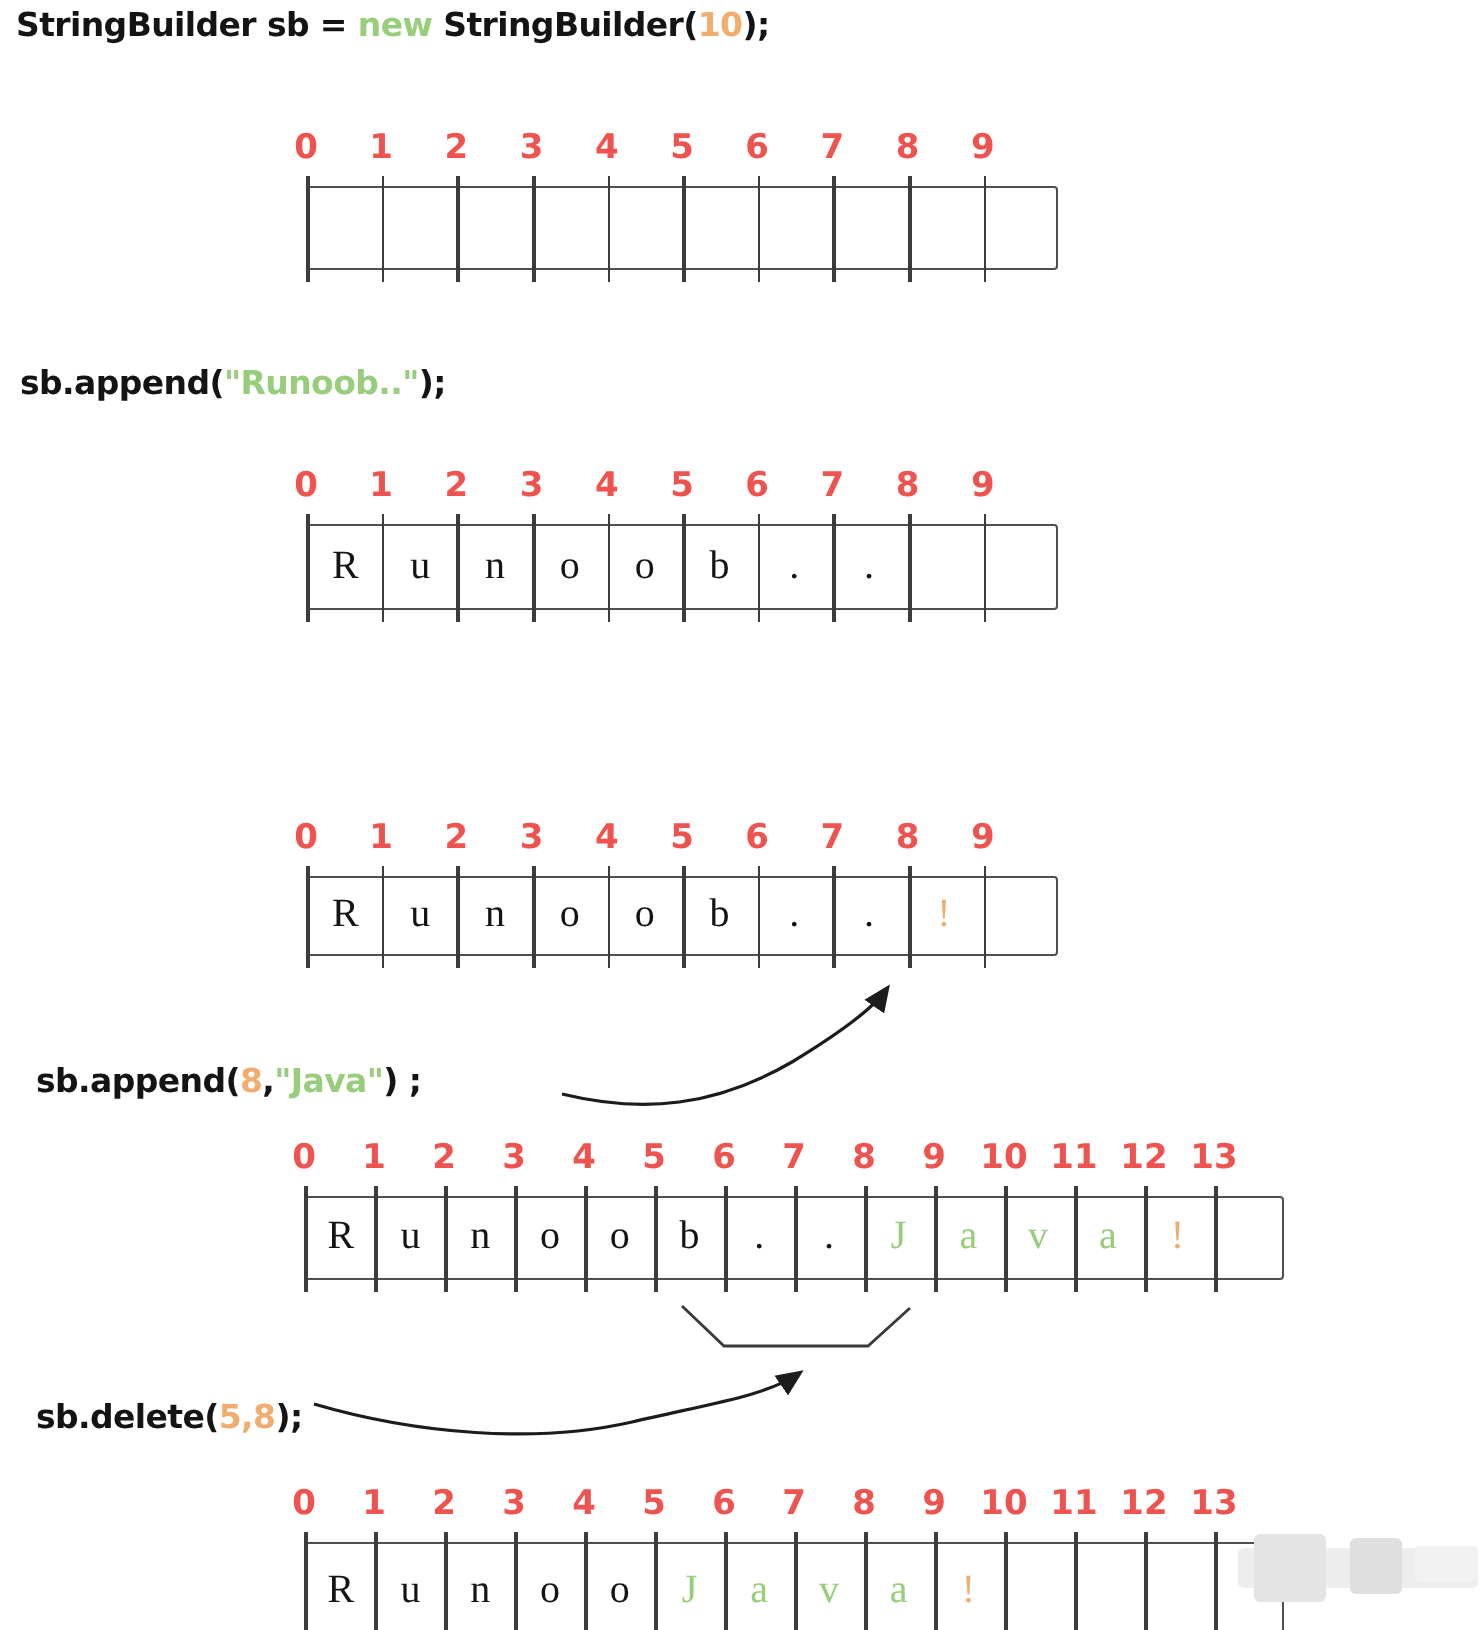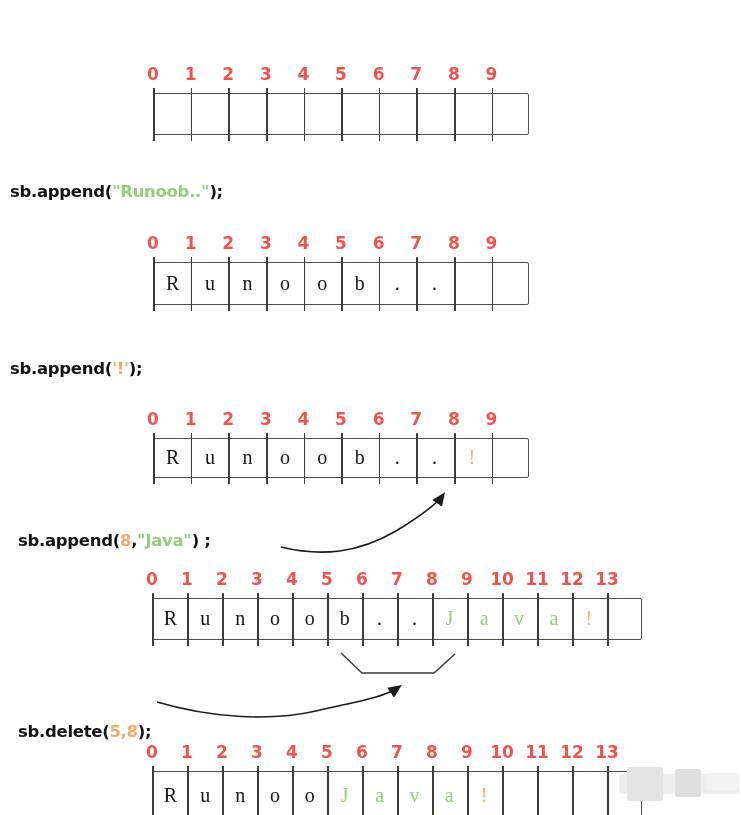--- a/index.html
+++ b/index.html
@@ -53,24 +53,24 @@
   .wm1{left:4px;top:9px;width:120px;height:20px;background:#ededed;}
   .wm2{left:12px;top:2px;width:36px;height:34px;background:#e4e4e4;}
   .wm3{left:60px;top:4px;width:26px;height:28px;background:#dfdfdf;}
   .wm4{left:92px;top:8px;width:32px;height:18px;background:#f2f2f2;}
 </style>
 </head>
 <body>
 
 <div id="canvas">
 
+  <div class="code" style="left:8px;top:3px;"><span style="color: rgb(20, 20, 20);">StringBuilder sb = </span><span style="color: rgb(151, 205, 123);">new</span><span style="color: rgb(20, 20, 20);"> StringBuilder(</span><span style="color: rgb(240, 173, 111);">10</span><span style="color: rgb(20, 20, 20);">);</span></div>
   <div class="code" style="left:10px;top:182px;"><span style="color: rgb(20, 20, 20);">sb.append(</span><span style="color: rgb(151, 205, 123);">"Runoob.."</span><span style="color: rgb(20, 20, 20);">);</span></div>
-  <div class="code" style="left:10px;top:359px;"><span style="color: rgb(20, 20, 20);">sb.append(</span><span style="color: rgb(240, 173, 111);">'!'</span><span style="color: rgb(20, 20, 20);">);</span></div>
   <div class="code" style="left:18px;top:531px;"><span style="color: rgb(20, 20, 20);">sb.append(</span><span style="color: rgb(240, 173, 111);">8</span><span style="color: rgb(20, 20, 20);">,</span><span style="color: rgb(151, 205, 123);">"Java"</span><span style="color: rgb(20, 20, 20);">) ;</span></div>
-  <div class="code" style="left:18px;top:722px;"><span style="color: rgb(20, 20, 20);">sb.delete(</span><span style="color: rgb(240, 173, 111);">5,8</span><span style="color: rgb(20, 20, 20);">);</span></div>
+  <div class="code" style="left:18px;top:699px;"><span style="color: rgb(20, 20, 20);">sb.delete(</span><span style="color: rgb(240, 173, 111);">5,8</span><span style="color: rgb(20, 20, 20);">);</span></div>
 
   <div class="array" style="left:153px;top:64px;width:376px;">
       <div class="labels">
         <span class="idx" style="left: -15px;">0</span>
         <span class="idx" style="left: 22.6px;">1</span>
         <span class="idx" style="left: 60.2px;">2</span>
         <span class="idx" style="left: 97.8px;">3</span>
         <span class="idx" style="left: 135.4px;">4</span>
         <span class="idx" style="left: 173px;">5</span>
         <span class="idx" style="left: 210.6px;">6</span>

